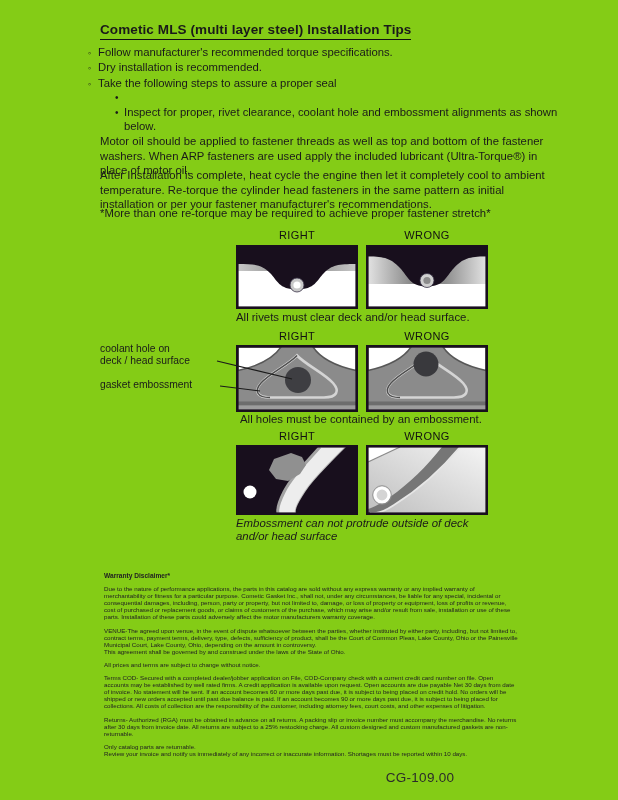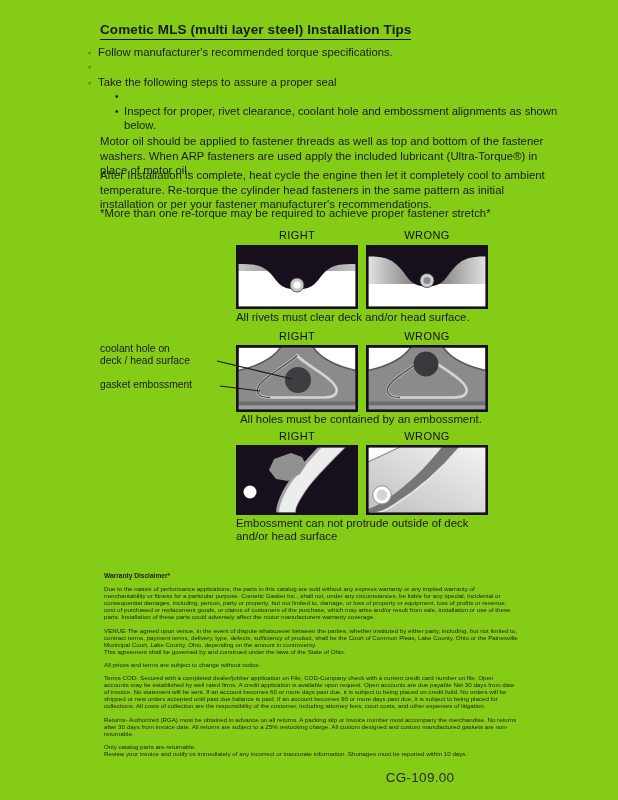--- a/index.html
+++ b/index.html
@@ -38,20 +38,21 @@
     <span class="title">Cometic MLS (multi layer steel) Installation Tips</span>
   </div>
 
   <div class="abs tips" style="left:88px;top:45px;width:470px;">
     <div class="tip-row">
       <span class="marker">◦</span>
       <span>Follow manufacturer's recommended torque specifications.</span>
     </div>
     <div class="tip-row">
       <span class="marker">◦</span>
+      <span>Dry installation is recommended.</span>
     </div>
     <div class="tip-row">
       <span class="marker">◦</span>
       <span>Take the following steps to assure a proper seal</span>
     </div>
     <div class="tip-row sub">
       <span class="marker">•</span>
     </div>
     <div class="tip-row sub">
       <span class="marker">•</span>
@@ -178,21 +179,21 @@
       <polygon points="2,2 34,2 2,17" fill="#ffffff"></polygon>
       <line x1="34" y1="2" x2="2" y2="17" stroke="#8a8a8a" stroke-width="1.3"></line>
       <path d="M76,2 H94 C74,26 52,45 28,60 C19,66 10,69 4,68 L2,68 V64 C8,62 16,58 24,52 C44,38 60,22 76,2 Z" fill="#767676"></path>
       <path d="M94,2 C74,26 52,45 28,60 C19,66 10,69 4,68" fill="none" stroke="#e6e6e6" stroke-width="1.8"></path>
       <circle cx="16" cy="50" r="9.3" fill="none" stroke="#8f8f8f" stroke-width="0.9"></circle>
       <circle cx="16" cy="50" r="7" fill="#d4d4d4" stroke="#ffffff" stroke-width="3.2"></circle>
       <rect x="1.3" y="1.3" width="119.4" height="67.4" fill="none" stroke="#180f1d" stroke-width="2.6"></rect>
     </svg>
   </div>
 
-  <div class="abs caption" style="left:236px;top:517px;width:280px;">Embossment can not protrude outside of deck
+  <div class="abs caption" style="left:236px;top:517px;width:280px;font-style:italic;">Embossment can not protrude outside of deck
 and/or head surface</div>
 
   <div class="abs warranty" style="left:104px;top:572px;">
     <p class="w-head">Warranty Disclaimer*</p>
     <p>Due to the nature of performance applications, the parts in this catalog are sold without any express warranty or any implied warranty of merchantability or fitness for a particular purpose.  Cometic Gasket Inc., shall not, under any circumstances, be liable for any special, incidental or consequential damages, including, person, party or property, but not limited to, damage, or loss of property or equipment, loss of profits or revenue, cost of purchased or replacement goods, or claims of customers of the purchase, which may arise and/or result from sale, installation or use of these parts.  Installation of these parts could adversely affect the motor manufacturers warranty coverage.</p>
     <p>VENUE-The agreed upon venue, in the event of dispute whatsoever between the parties, whether instituted by either party, including, but not limited to, contract terms, payment terms, delivery, type, defects, sufficiency of product, shall be the Court of Common Pleas, Lake County, Ohio or the Painesville Municipal Court, Lake County, Ohio, depending on the amount in controversy.
 This agreement shall be governed by and construed under the laws of the State of Ohio.</p>
     <p>All prices and terms are subject to change without notice.</p>
     <p>Terms COD- Secured with a completed dealer/jobber application on File, COD-Company check with a current credit card number on file.  Open accounts may be established by well rated firms.  A credit application is available upon request.  Open accounts are due payable Net 30 days from date of invoice.  No statement will be sent.  If an account becomes 60 or more days past due, it is subject to being placed on credit hold.  No orders will be shipped or new orders accepted until past due balance is paid.  If an account becomes 90 or more days past due, it is subject to being placed for collections.  All costs of collection are the responsibility of the customer, including attorney fees, court costs, and other expenses of litigation.</p>
     <p>Returns- Authorized (RGA) must be obtained in advance on all returns.  A packing slip or invoice number must accompany the merchandise.  No returns after 30 days from invoice date.  All returns are subject to a 25% restocking charge.  All custom designed and custom manufactured gaskets are non-returnable.</p>

